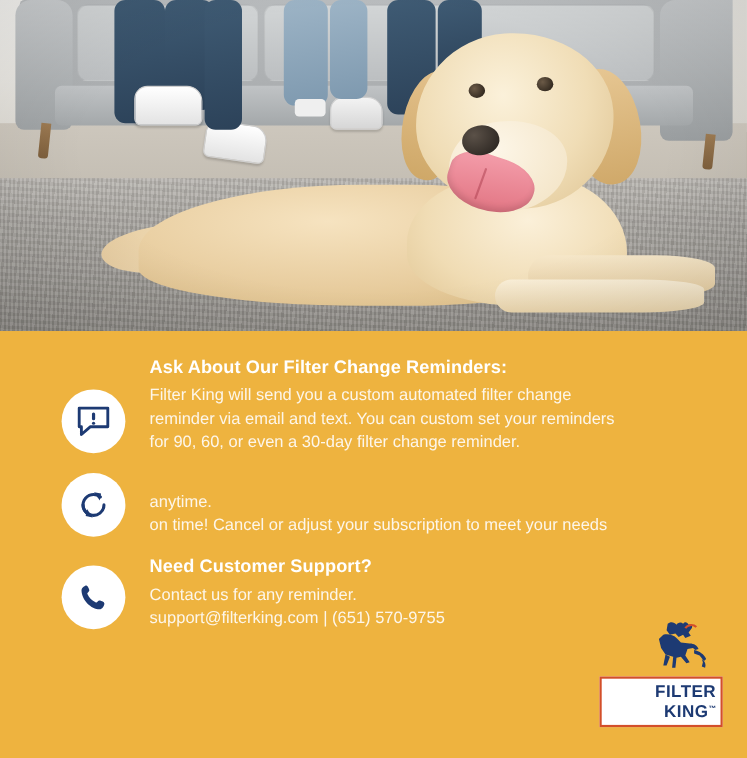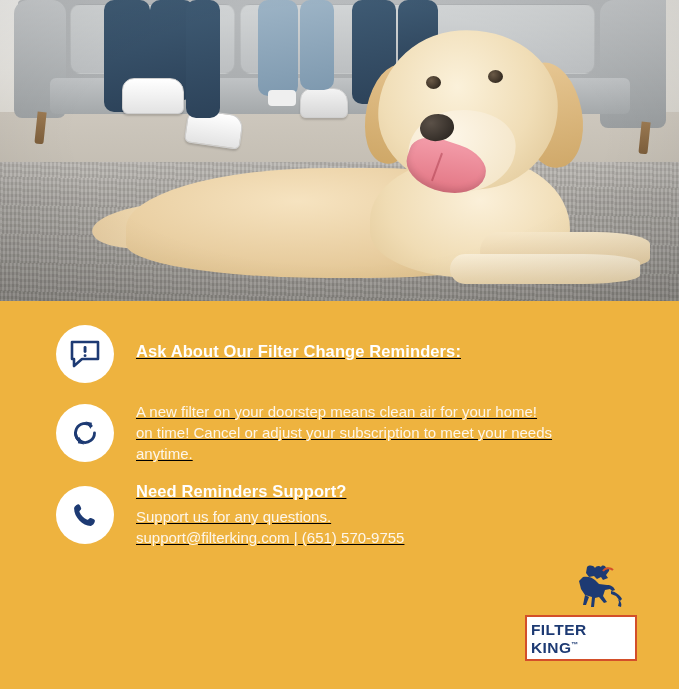--- a/index.html
+++ b/index.html
@@ -196,23 +196,22 @@
   
   .panel {
     position: relative;
     width: 679px;
     height: 388px;
     background: #eeb33f;
     padding: 22px 20px 0 20px;
   }
   .row {
     display: flex;
-    align-items: center;
+    align-items: flex-end;
     margin-bottom: 16px;
-    text-decoration: underline;
   }
   .row.support { margin-bottom: 0; }
   .icon-circle {
     flex: 0 0 auto;
     width: 58px; height: 58px;
     border-radius: 50%;
     background: #ffffff;
     margin: 2px 22px 0 36px;
     display: flex; align-items: center; justify-content: center;
   }
@@ -228,24 +227,24 @@
   .row-body {
     font-size: 15px;
     line-height: 21px;
     color: #fdf6ea;
   }
   .row-body .ln { display: block; }
 
   
   .logo {
     position: absolute;
-    right: 42px;
+    right: 22px;
     bottom: 28px;
     width: 112px;
-    text-align: left;
+    text-align: right;
   }
   .logo-lion { height: 52px; position: relative; }
   .logo-box {
     border: 2px solid #d34f2a;
     background: #ffffff;
     padding: 5px 4px 4px;
   }
   .logo-word {
     color: #1d3a73;
     font-weight: bold;
@@ -324,51 +323,55 @@
     <div class="row">
       <div class="icon-circle">
         <svg width="30" height="28" viewBox="0 0 30 28" aria-hidden="true">
           <path d="M2 2h26v17H12l-8 7v-7H2z" fill="none" stroke="#1d3a73" stroke-width="2.6" stroke-linejoin="round"></path>
           <rect x="13.6" y="6" width="2.9" height="7" rx="1.4" fill="#1d3a73"></rect>
           <rect x="13.6" y="14.3" width="2.9" height="2.8" rx="1.4" fill="#1d3a73"></rect>
         </svg>
       </div>
       <div class="row-text">
         <div class="row-title">Ask About Our Filter Change Reminders:</div>
+        <div class="row-body">
+          <span class="ln">Filter King will send you a custom automated filter change</span>
+          <span class="ln">reminder via email and text. You can custom set your reminders</span>
+          <span class="ln">for 90, 60, or even a 30-day filter change reminder.</span>
+        </div>
       </div>
     </div>
 
     <div class="row">
       <div class="icon-circle">
         <svg width="30" height="30" viewBox="0 0 30 30" aria-hidden="true">
           <path d="M24.5 15a9.5 9.5 0 1 1-3.3-7.2" fill="none" stroke="#1d3a73" stroke-width="2.8" stroke-linecap="round"></path>
           <path d="M5.5 15a9.5 9.5 0 0 0 3.3 7.2" fill="none" stroke="#1d3a73" stroke-width="2.8" stroke-linecap="round"></path>
           <path d="M15.5 3.5l6.4 1.2-1.2 6.4z" fill="#1d3a73"></path>
           <path d="M14.3 26.4L7.9 25.2l1.2-6.4z" fill="#1d3a73"></path>
         </svg>
       </div>
       <div class="row-text">
         <div class="row-body">
-          <span class="ln">A new filter on your doorstep means clean air for your home!</span>
+          <span class="ln">anytime.</span>
           <span class="ln">on time! Cancel or adjust your subscription to meet your needs</span>
-          <span class="ln">anytime.</span>
         </div>
       </div>
     </div>
 
     <div class="row support">
       <div class="icon-circle">
         <svg width="28" height="28" viewBox="0 0 28 28" aria-hidden="true">
           <path d="M7.5 3.2c1.3 0 2.2 2.7 2.6 3.9.3 1-.1 1.5-.9 2.2-.8.7-1 1.1-.6 2 1.3 3.1 4.1 5.9 7.2 7.2.9.4 1.3.2 2-.6.7-.8 1.2-1.2 2.2-.9 1.2.4 3.9 1.3 3.9 2.6 0 2.6-2.3 5.3-4.3 5.3C11.8 24.9 3.1 16.2 3.1 7.5c0-2 2.8-4.3 4.4-4.3z" fill="#1d3a73"></path>
         </svg>
       </div>
       <div class="row-text">
-        <div class="row-title">Need Reminders Support?</div>
+        <div class="row-title">Need Customer Support?</div>
         <div class="row-body">
-          <span class="ln">Support us for any questions.</span>
+          <span class="ln">Contact us for any reminder.</span>
           <span class="ln">support@filterking.com  |  (651) 570-9755</span>
         </div>
       </div>
     </div>
 
     <div class="logo">
       <div class="logo-lion">
         <svg width="112" height="52" viewBox="0 0 112 52" aria-hidden="true">
           <g fill="#1d3a73">
             <path d="M62 4c2-2 6-2 8 1 1-2 4-3 6-1 1-2 4-2 5 1 2-1 4 1 3 3l-3 4 2 3-5 2-2-3-4 2-3-3-5 1-3-4z"></path>

